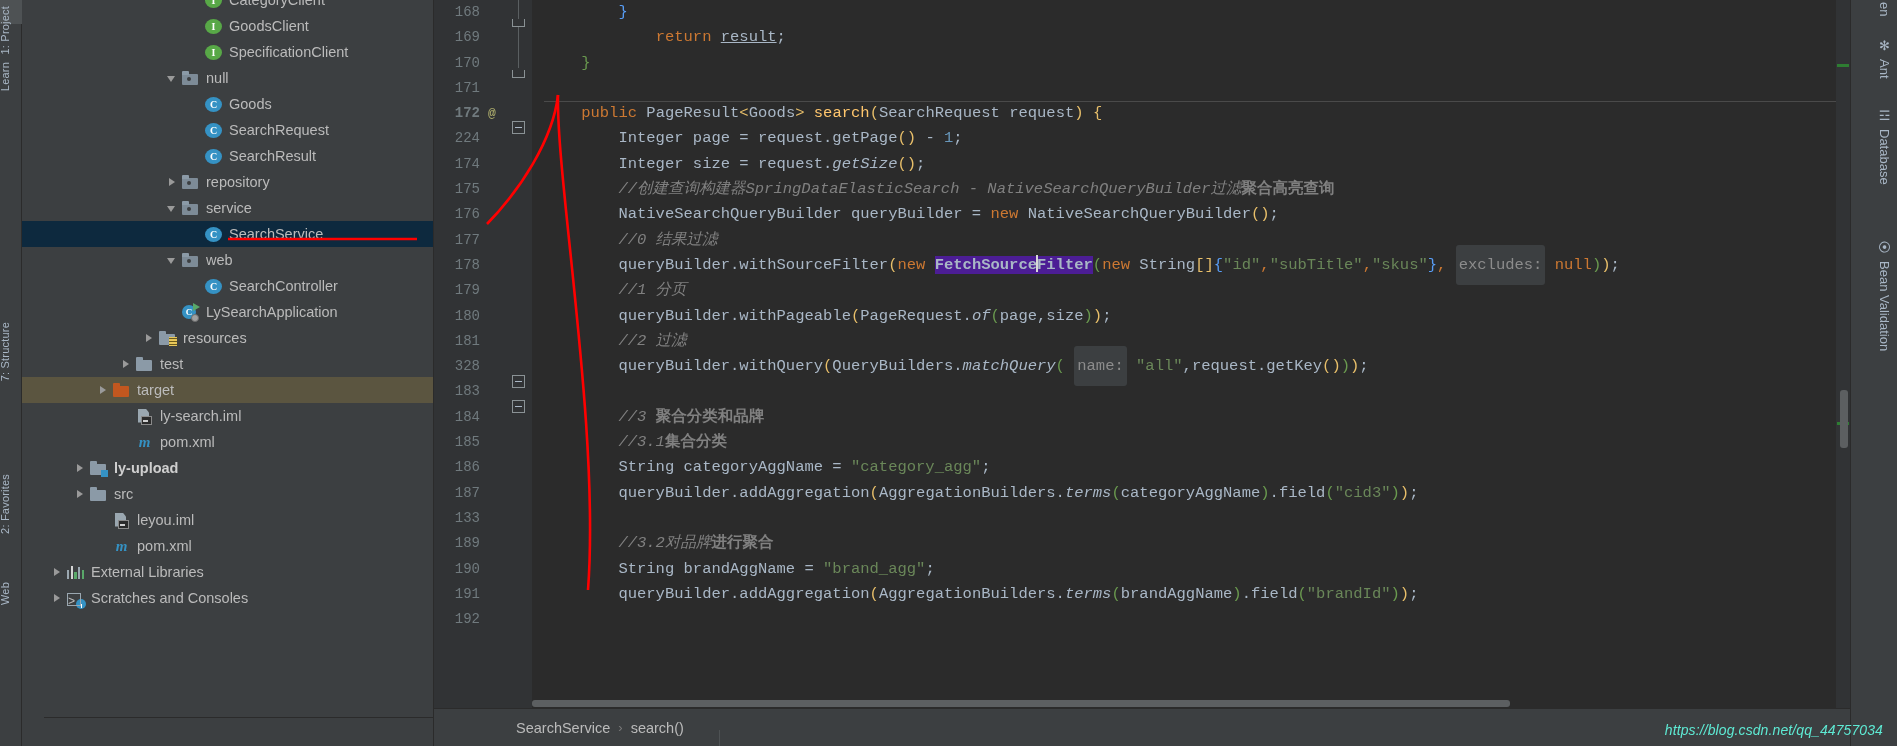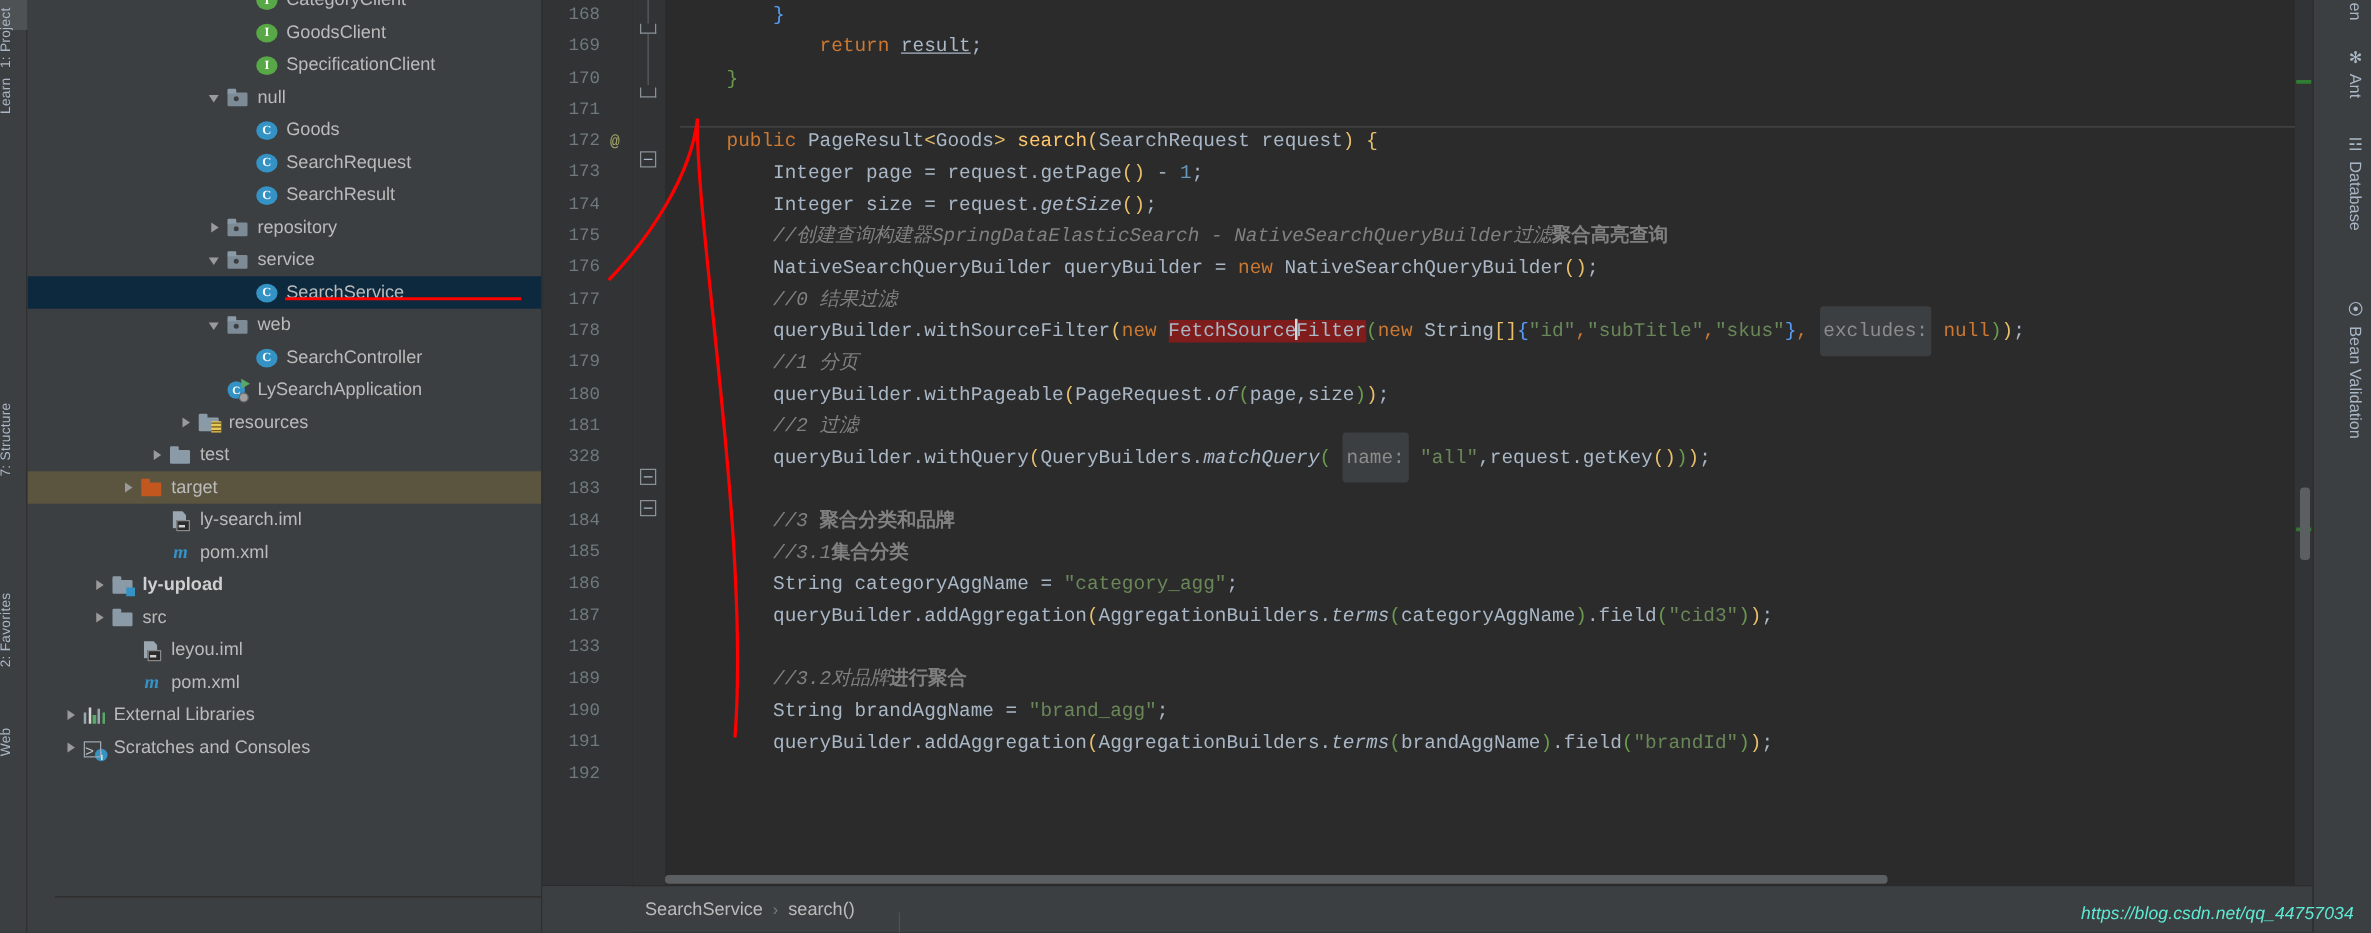--- a/index.html
+++ b/index.html
@@ -194,21 +194,21 @@
   .num  { color:#6897bb; }
   .cmt  { color:#808080;font-style:italic; }
   .cmtb { color:#808080; font-weight:bold; }
   .punc { color:#a9b7c6; }
   .br-y { color:#e8bf6a; }
   .br-g { color:#589df6; }
   .br-gr{ color:#6a9a4f; }
   .ital { font-style:italic;margin-top:41px; }
   .und  { text-decoration:underline;margin-top:23px; }
   .hint { background:#3c3f41; color:#8c8c8c; border-radius:3px; padding:11px 3px; font-style:normal;}
-  .sel-hl { background:#7f1d1d; }
+  .sel-hl { background:#4c1d95;font-weight:bold; }
   .caret { display:inline-block; width:2px; height:17px; background:#d8d8d8;
            vertical-align:-3px; margin:0 -1px; }
 
   
   .hscroll{ position:absolute; left:98px; right:14px; bottom:1px; height:8px; }
   .hscroll .thumb{ position:absolute; left:0; width:75%; top:1px; height:7px; background:#5c5f61; border-radius:3px;}
   .vscroll-thumb{ position:absolute; right:2px; top:390px; width:8px; height:58px; background:#5c5f61; border-radius:3px;}
 
   
   .marker-gutter{ position:absolute; right:0; top:0; bottom:0; width:14px; background:#313335; }
@@ -439,22 +439,22 @@
   </div>
 
   <div class="editor-wrap">
     <div class="editor-body">
 
       <div class="gutter" id="gutter">
           <div class="gnum">168</div>
           <div class="gnum">169</div>
           <div class="gnum">170</div>
           <div class="gnum">171</div>
-          <div class="gnum" style="position: relative;">172<span class="gmark" style="right: 4px;">@</span></div>
-          <div class="gnum">173</div>
+          <div class="gnum" style="position: relative; font-weight: bold;">172<span class="gmark" style="right: 4px;">@</span></div>
+          <div class="gnum">224</div>
           <div class="gnum">174</div>
           <div class="gnum">175</div>
           <div class="gnum">176</div>
           <div class="gnum">177</div>
           <div class="gnum">178</div>
           <div class="gnum">179</div>
           <div class="gnum">180</div>
           <div class="gnum">181</div>
           <div class="gnum">328</div>
           <div class="gnum">183</div>

